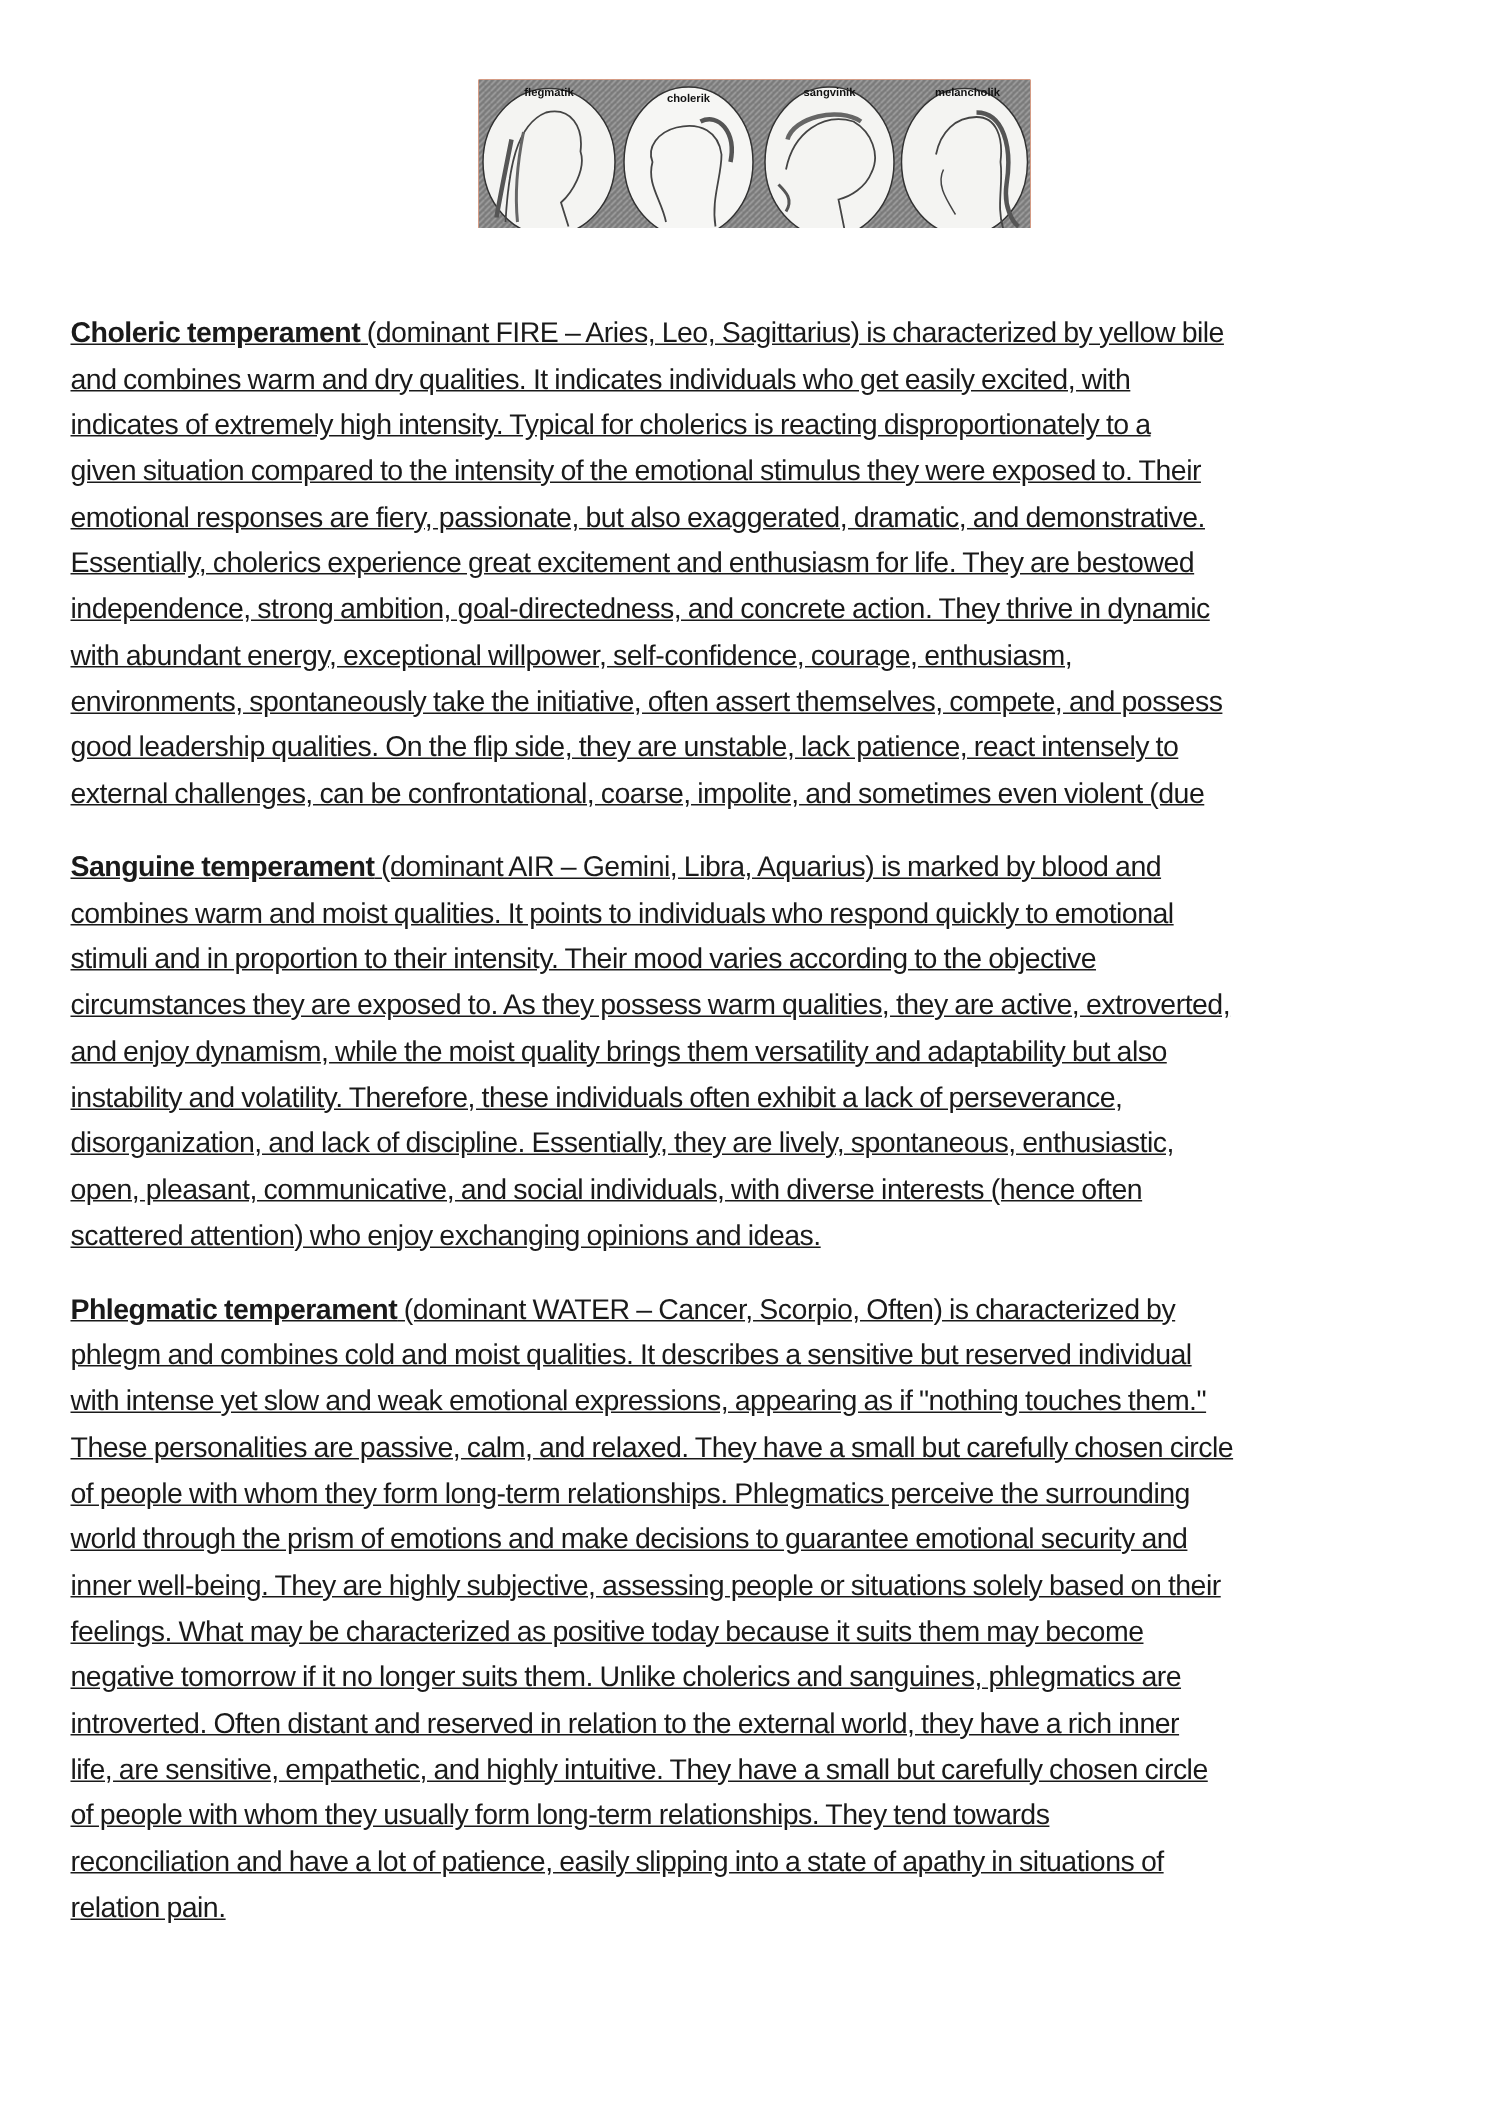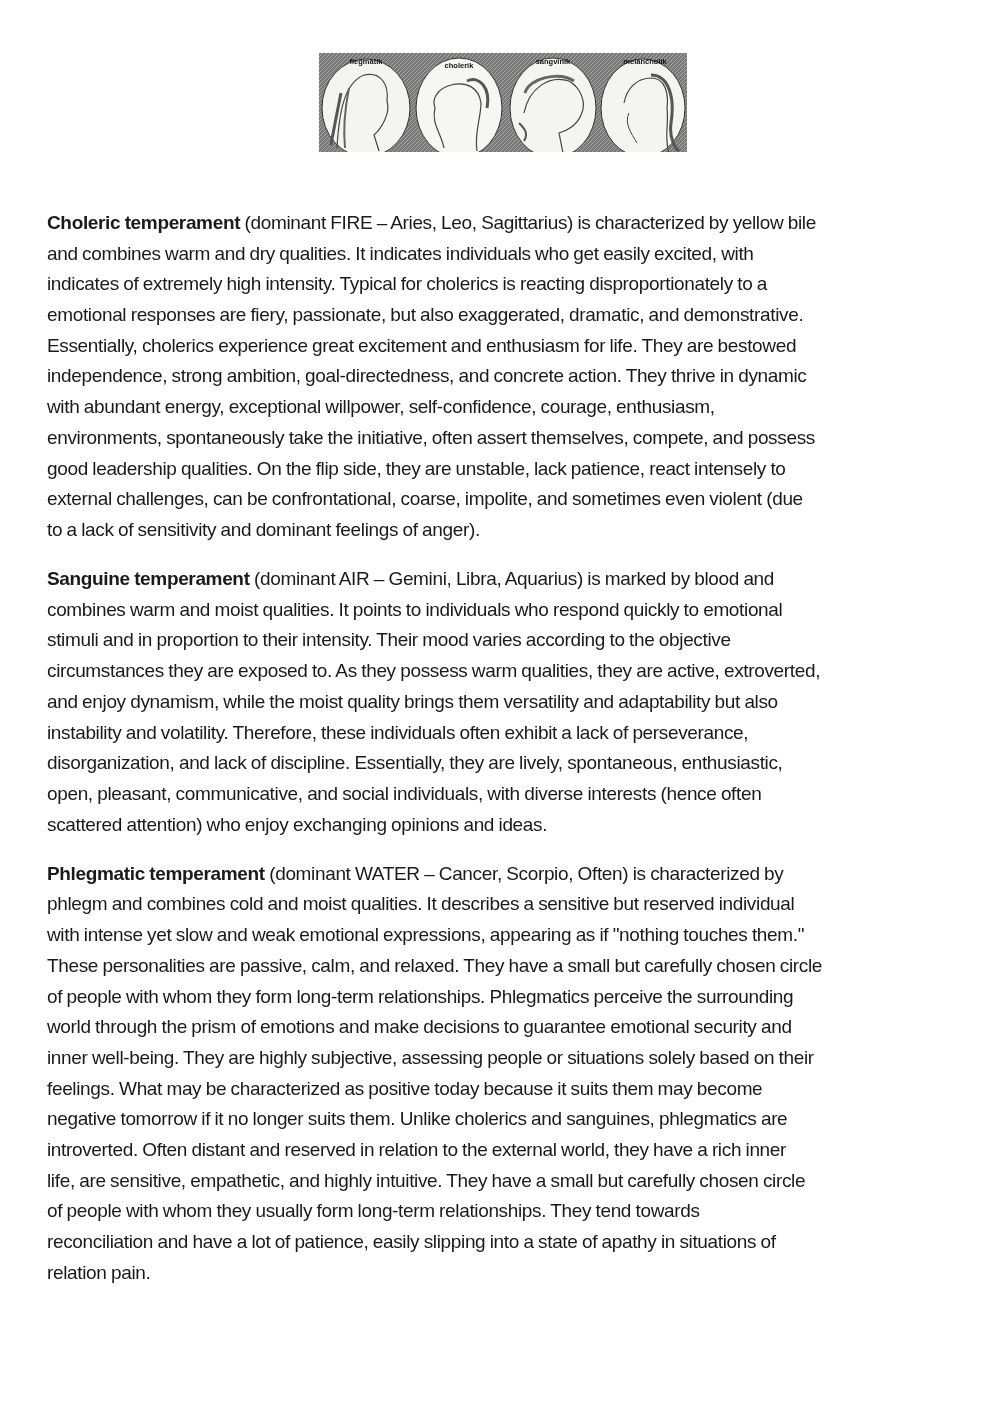--- a/index.html
+++ b/index.html
@@ -3,21 +3,21 @@
   <meta charset="utf-8">
   <style>
     html, body { margin: 0; padding: 0; background: #ffffff; }
     body { width: 1005px; height: 1407px; position: relative; overflow: hidden;
            font-family: "Liberation Sans", "DejaVu Sans", sans-serif; color: #1a1a1a; }
     .figure { position: absolute; left: 319px; top: 53px; width: 368px; height: 99px;
               background: #c2410c; overflow: hidden; }
     .figure svg { display: block; }
     .portrait-label { font-family: "Liberation Sans", sans-serif; font-weight: bold; font-size: 7.5px; fill: #111; }
     .content { position: absolute; left: 47px; top: 208px; width: 910px; }
-    .para { margin: 0 0 18.5px 0; }
+    .para { margin: 0 0 18.5px 0; text-decoration: underline; }
     .line { display: block; height: 30.7px; line-height: 30.7px; font-size: 19px;
             white-space: nowrap; letter-spacing: -0.35px; word-spacing: -0.5px; }
     .lead { font-weight: bold; }
   </style>
 </head>
 <body>
 
 <div class="figure">
   <svg width="368" height="105" viewBox="0 0 368 105">
     <defs>
@@ -59,28 +59,28 @@
       <text class="portrait-label" x="326" y="11" text-anchor="middle">melancholik</text>
     </g>
   </svg>
 </div>
 
 <div class="content">
   <p class="para">
     <span class="line"><span class="lead">Choleric temperament</span><span> (dominant FIRE – Aries, Leo, Sagittarius) is characterized by yellow bile</span></span>
     <span class="line">and combines warm and dry qualities. It indicates individuals who get easily excited, with</span>
     <span class="line">indicates of extremely high intensity. Typical for cholerics is reacting disproportionately to a</span>
+    <span class="line">given situation compared to the intensity of the emotional stimulus they were exposed to. Their</span>
     <span class="line">emotional responses are fiery, passionate, but also exaggerated, dramatic, and demonstrative.</span>
     <span class="line">Essentially, cholerics experience great excitement and enthusiasm for life. They are bestowed</span>
     <span class="line">independence, strong ambition, goal-directedness, and concrete action. They thrive in dynamic</span>
     <span class="line">with abundant energy, exceptional willpower, self-confidence, courage, enthusiasm,</span>
     <span class="line">environments, spontaneously take the initiative, often assert themselves, compete, and possess</span>
     <span class="line">good leadership qualities. On the flip side, they are unstable, lack patience, react intensely to</span>
     <span class="line">external challenges, can be confrontational, coarse, impolite, and sometimes even violent (due</span>
-    <span class="line">to a lack of sensitivity and dominant feelings of anger).</span>
   </p>
   <p class="para">
     <span class="line"><span class="lead">Sanguine temperament</span><span> (dominant AIR – Gemini, Libra, Aquarius) is marked by blood and</span></span>
     <span class="line">combines warm and moist qualities. It points to individuals who respond quickly to emotional</span>
     <span class="line">stimuli and in proportion to their intensity. Their mood varies according to the objective</span>
     <span class="line">circumstances they are exposed to. As they possess warm qualities, they are active, extroverted,</span>
     <span class="line">and enjoy dynamism, while the moist quality brings them versatility and adaptability but also</span>
     <span class="line">instability and volatility. Therefore, these individuals often exhibit a lack of perseverance,</span>
     <span class="line">disorganization, and lack of discipline. Essentially, they are lively, spontaneous, enthusiastic,</span>
     <span class="line">open, pleasant, communicative, and social individuals, with diverse interests (hence often</span>

